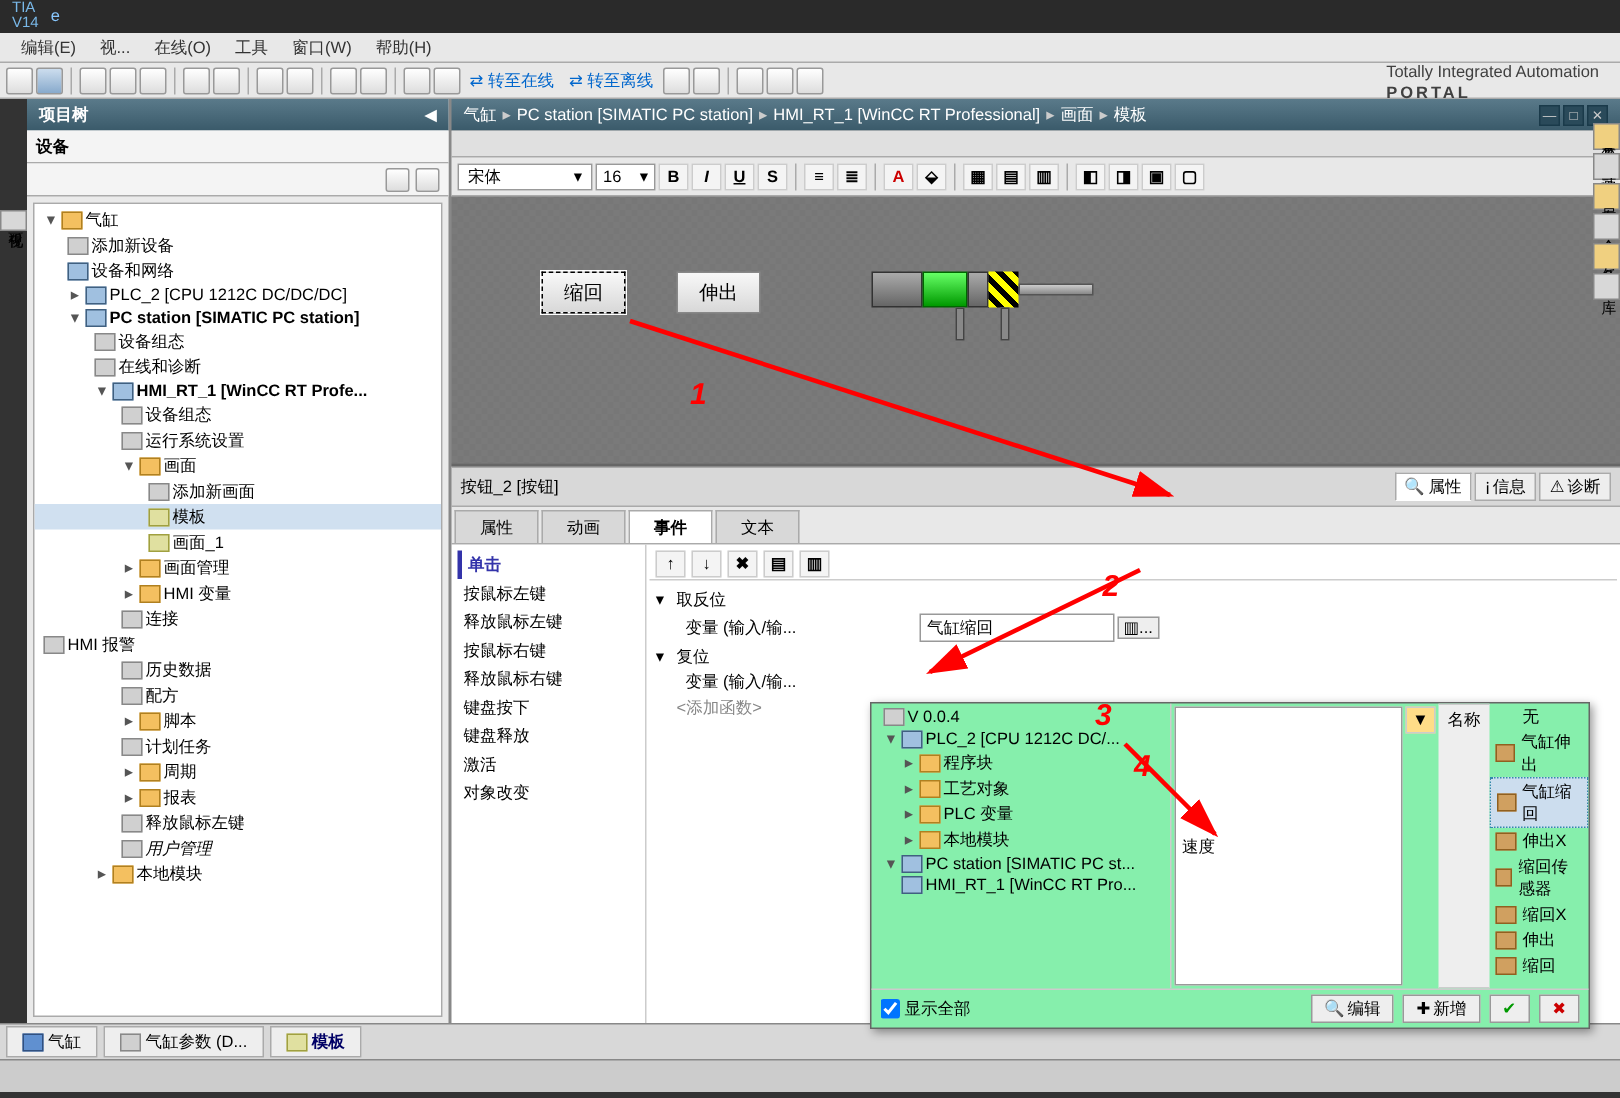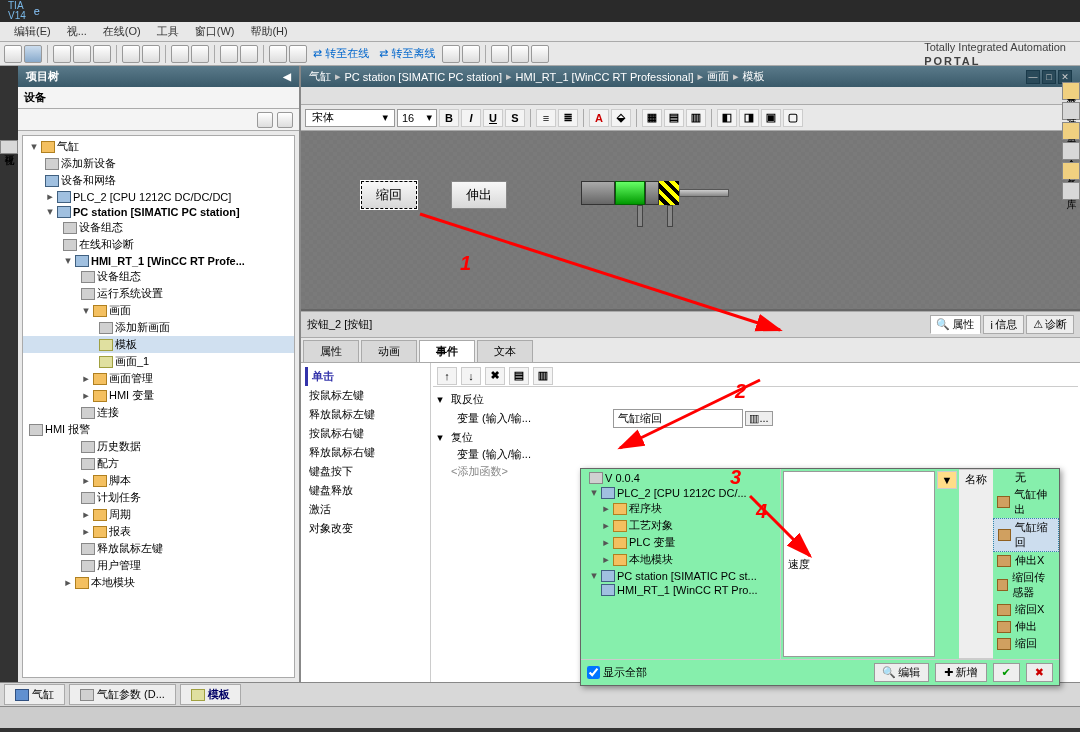--- a/index.html
+++ b/index.html
@@ -281,21 +281,21 @@
           </div>
         <div class="tnode" style="padding-left:58px;">
             <span class="exp">▸</span>
             <span class="ticon ti-folder"></span>
             <span>报表</span>
           </div>
         <div class="tnode" style="padding-left:58px;">
             <span class="ticon ti-misc"></span>
             <span>释放鼠标左键</span>
           </div>
-        <div class="tnode" style="padding-left:58px;">
+        <div class="tnode" style="padding-left:58px;font-style:italic;">
             <span class="ticon ti-misc"></span>
             <span>用户管理</span>
           </div>
         <div class="tnode" style="padding-left:40px;">
             <span class="exp">▸</span>
             <span class="ticon ti-folder"></span>
             <span>本地模块</span>
           </div>
       </div>
     </div>

